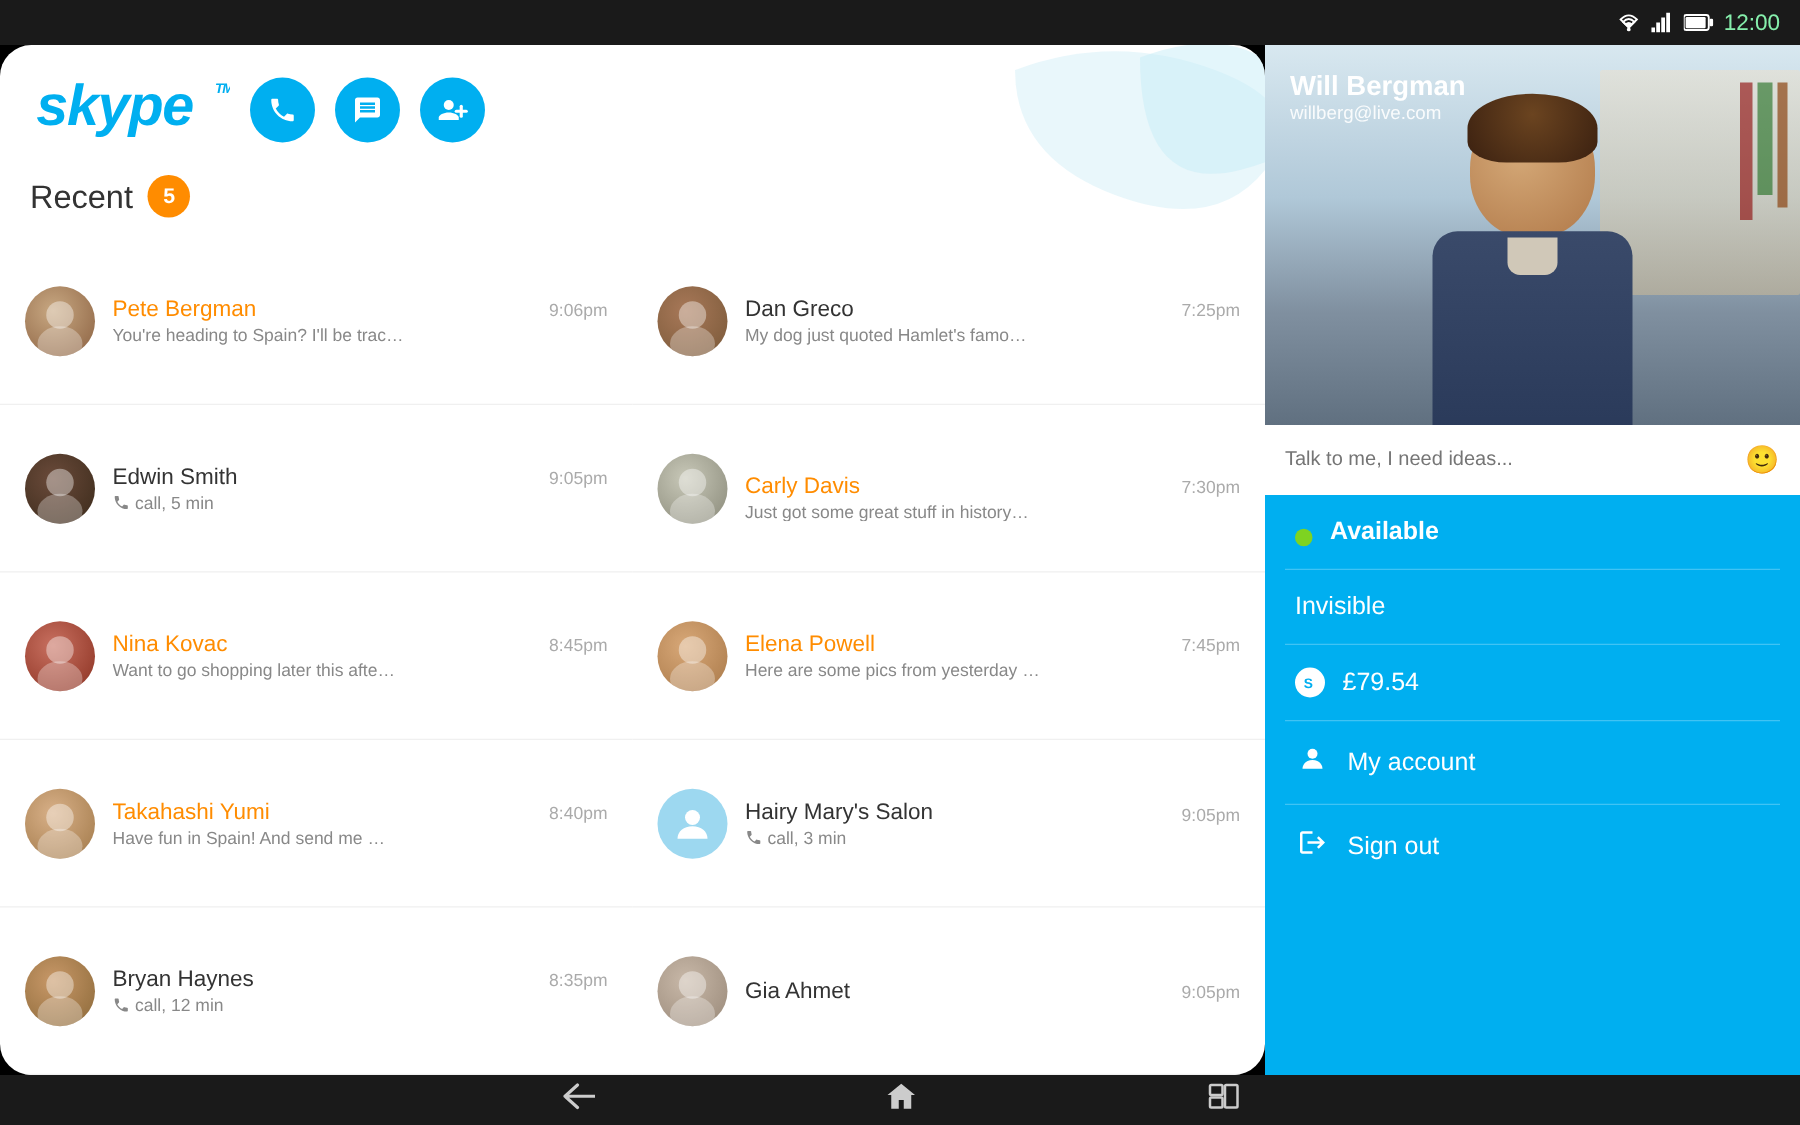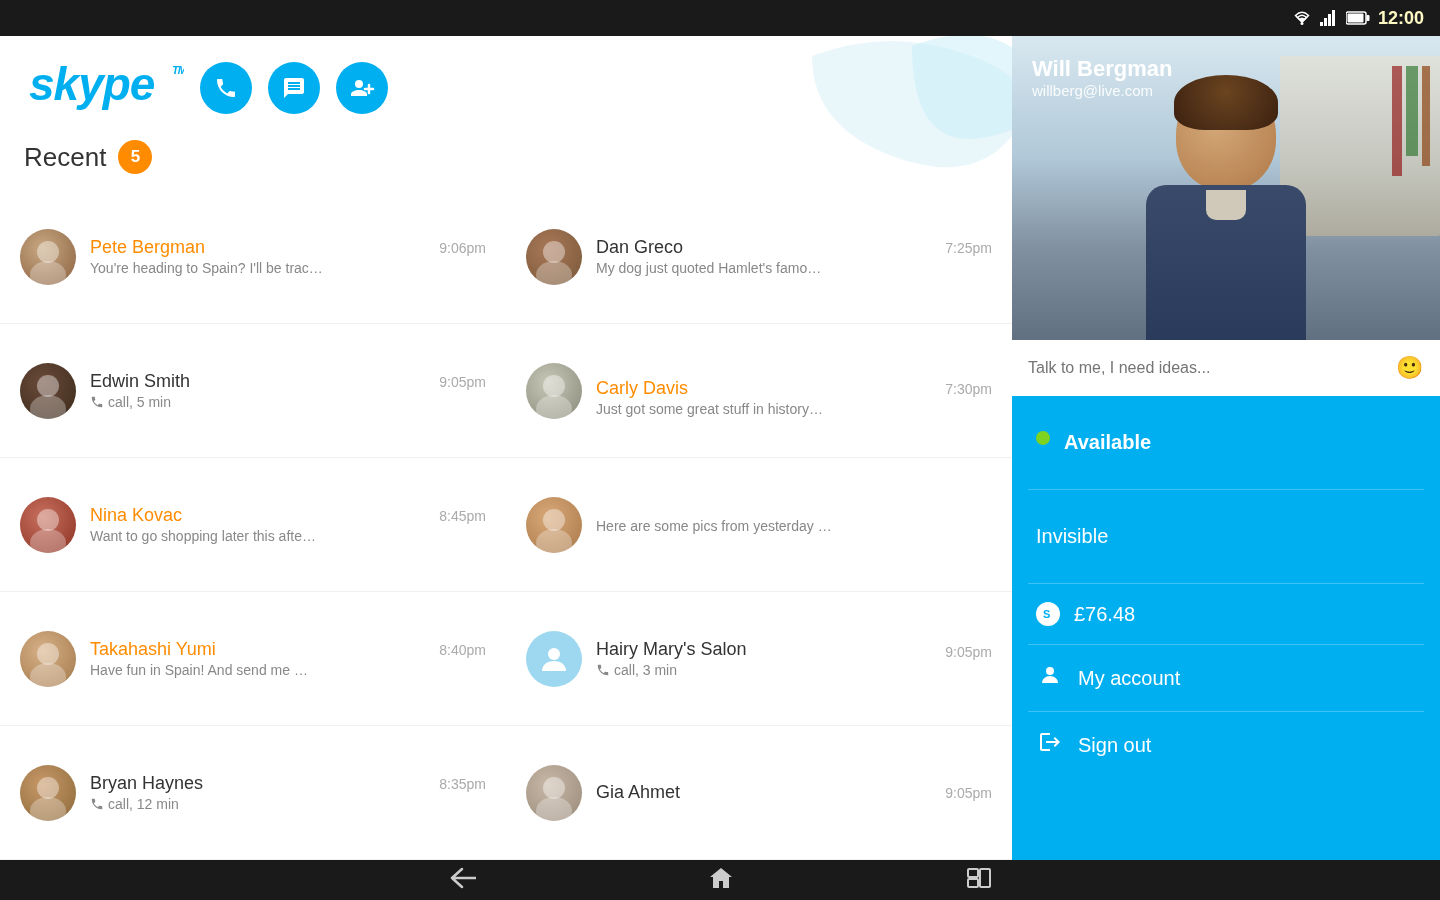--- a/index.html
+++ b/index.html
@@ -20,39 +20,40 @@
       justify-content: flex-end;
       padding: 0 16px;
       gap: 10px;
     }
     .status-bar-icons {
       display: flex;
       align-items: center;
       gap: 8px;
     }
     .status-time {
-      color: #fef9c3;
+      color: #86efac;
       font-size: 18px;
-      font-weight: bold;
+      font-weight: normal;
     }
 
     
     .main-container {
       display: flex;
       height: 824px; 
     }
 
     
     .skype-panel {
       flex: 1;
       background: white;
       display: flex;
       flex-direction: column;
       position: relative;
       overflow: hidden;
+      border-radius: 25px;
     }
 
     
     .wave-bg {
       position: absolute;
       top: 0;
       right: 0;
       width: 400px;
       height: 200px;
       pointer-events: none;
@@ -245,22 +246,22 @@
       color: #999;
       background: transparent;
     }
     .mood-emoji {
       font-size: 22px;
       color: #FFB800;
     }
 
     .status-row {
       display: flex;
-      align-items: flex-start;
-      padding: 35px 24px;
+      align-items: flex-end;
+      padding: 18px 24px;
       gap: 14px;
       cursor: pointer;
       color: white;
     }
     .status-dot {
       width: 14px;
       height: 14px;
       border-radius: 50%;
     }
     .status-dot.available {
@@ -513,20 +514,24 @@
       </div>
     </div>
         <div class="contact-item">
       <div class="avatar avatar-elena">
         <svg width="56" height="56" viewBox="0 0 56 56">
           <circle cx="28" cy="23" r="11" fill="rgba(255,255,255,0.4)"></circle>
           <ellipse cx="28" cy="46" rx="18" ry="14" fill="rgba(255,255,255,0.3)"></ellipse>
         </svg>
       </div>
       <div class="contact-info">
+        <div class="contact-name-row" style="display:flex;align-items:baseline;gap:6px;">
+          <span class="contact-name orange">Elena Powell</span>
+          <span class="contact-time">7:45pm</span>
+        </div>
         <div class="contact-meta">Here are some pics from yesterday …</div>
       </div>
     </div>
         <div class="contact-item">
       <div class="avatar avatar-takahashi">
         <svg width="56" height="56" viewBox="0 0 56 56">
           <circle cx="28" cy="23" r="11" fill="rgba(255,255,255,0.4)"></circle>
           <ellipse cx="28" cy="46" rx="18" ry="14" fill="rgba(255,255,255,0.3)"></ellipse>
         </svg>
       </div>
@@ -643,21 +648,21 @@
       </div>
 
       <div class="divider-line"></div>
 
       <div class="menu-row">
         <div class="skype-credit-icon">
           <svg width="14" height="14" viewBox="0 0 14 14">
             <text x="2" y="11" font-size="11" font-weight="bold" fill="#00AFF0" font-family="Arial">S</text>
           </svg>
         </div>
-        <span class="menu-label">£76.48</span>
+        <span class="menu-label">£79.54</span>
       </div>
 
       <div class="divider-line"></div>
 
       <div class="menu-row">
         <div class="menu-icon">
           <svg width="24" height="24" viewBox="0 0 24 24" fill="white">
             <circle cx="12" cy="8" r="4"></circle>
             <path d="M4 20c0-4 3.6-7 8-7s8 3 8 7"></path>
           </svg>

